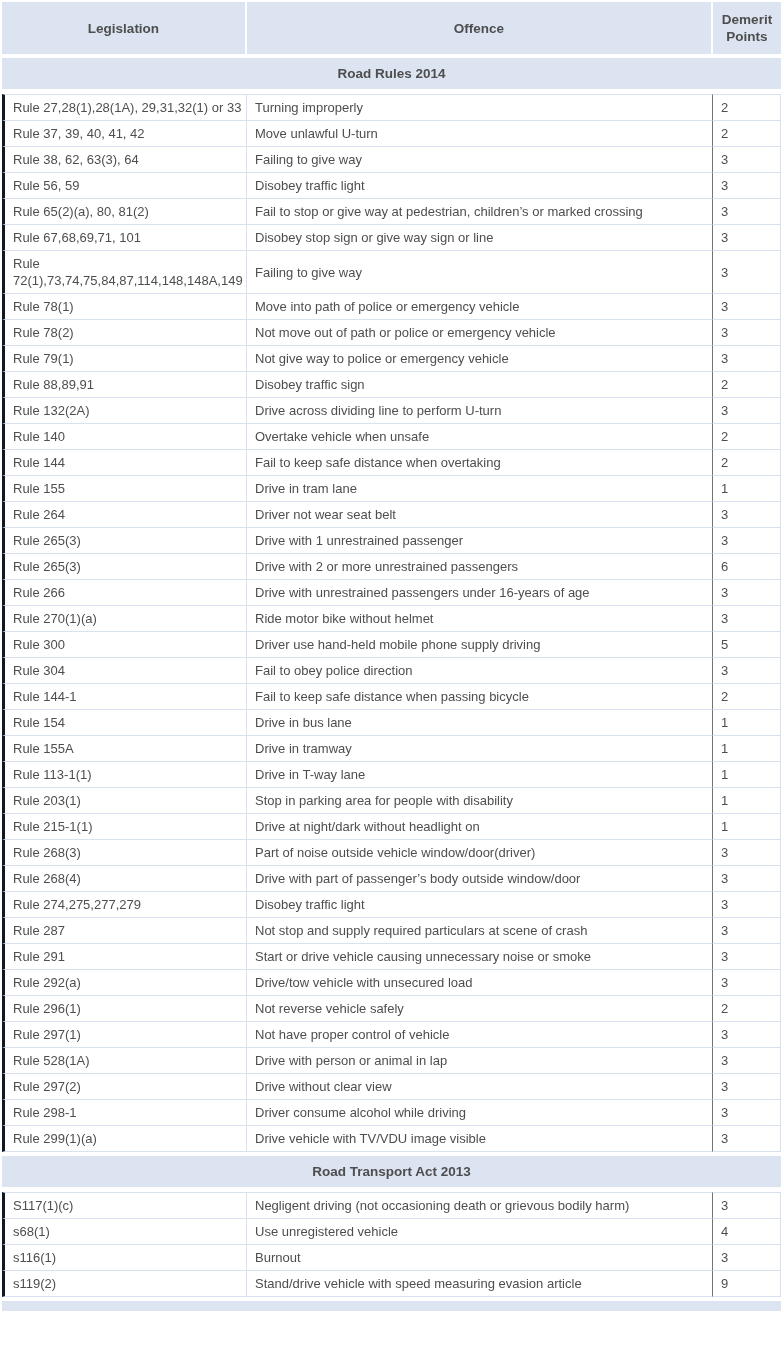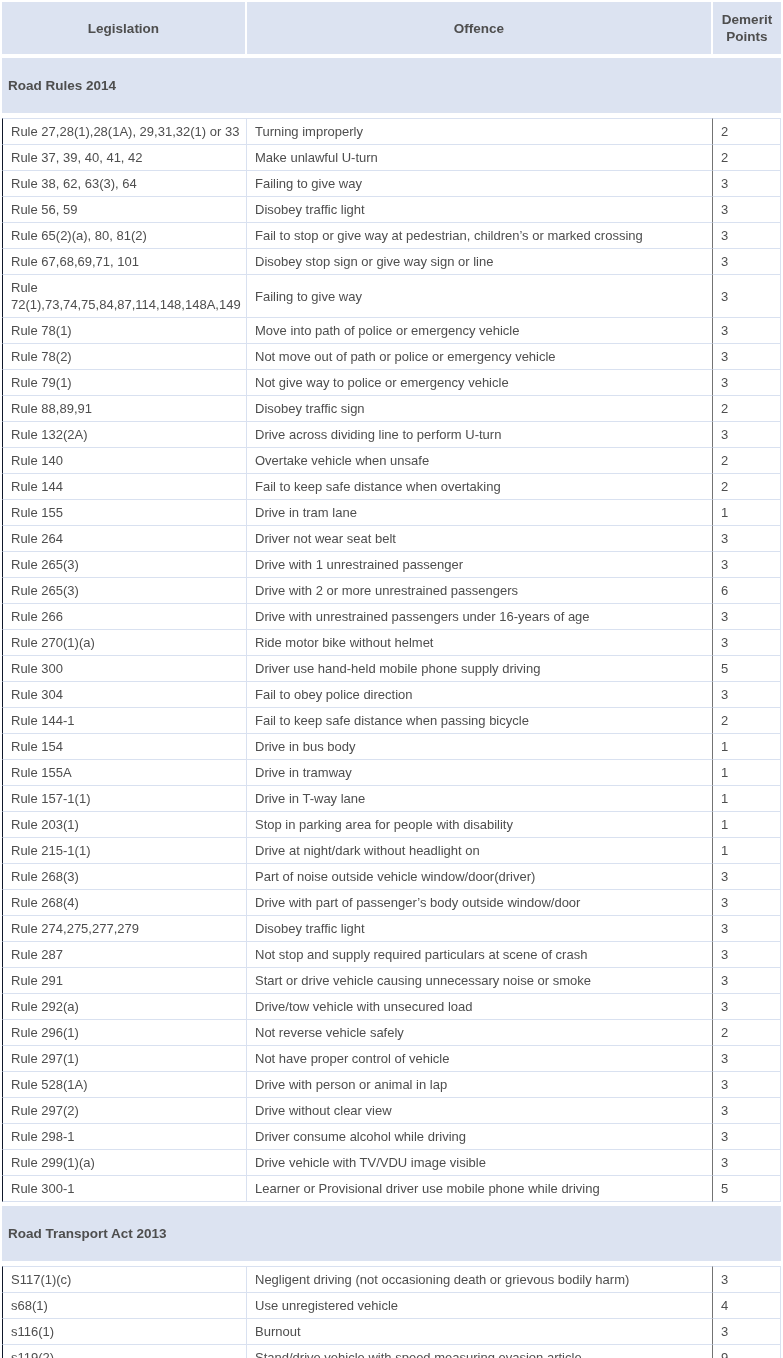--- a/index.html
+++ b/index.html
@@ -34,38 +34,39 @@
     line-height: 17px;
     padding: 9px 6px;
     border-bottom: 4px solid #ffffff;
   }
   th.sep { border-right: 2px solid #ffffff; }
 
   td.section {
     background: #dce3f1;
     font-weight: bold;
     font-size: 13.5px;
+    text-align: center;
     vertical-align: middle;
     line-height: 17px;
-    padding: 19px 6px;
+    padding: 7px 6px;
     border-bottom: 5px solid #ffffff;
   }
   td.section.gap-top { border-top: 4px solid #ffffff; }
   td.section.italic { }
 
   td.cell {
     background: #ffffff;
     vertical-align: middle;
     line-height: 17px;
     padding: 4px 2px 4px 8px;
     border-bottom: 1px solid #d9e1f0;
     overflow: hidden;
   }
   tr.first-data td.cell { border-top: 1px solid #d9e1f0; }
-  td.cell.leg { border-left: 1px solid #0f172a; border-right: 1px solid #d9e1f0; }
+  td.cell.leg { border-left: 3px solid #0f172a; border-right: 1px solid #d9e1f0; }
   td.cell.off { border-right: 1px solid #737373; }
   td.cell.pts { border-right: 1px solid #d9e1f0; }
 
   td.bottom-band {
     background: #dce3f1;
     border-top: 4px solid #ffffff;
     height: 10px;
     padding: 0;
   }
 </style>
@@ -90,21 +91,21 @@
   <tr>
         <td colspan="3" class="section">Road Rules 2014</td>
       </tr>
       <tr class="first-data">
         <td class="cell leg">Rule 27,28(1),28(1A), 29,31,32(1) or 33</td>
         <td class="cell off">Turning improperly</td>
         <td class="cell pts">2</td>
       </tr>
       <tr>
         <td class="cell leg">Rule 37, 39, 40, 41, 42</td>
-        <td class="cell off">Make unlawful U-turn</td>
+        <td class="cell off">Move unlawful U-turn</td>
         <td class="cell pts">2</td>
       </tr>
       <tr>
         <td class="cell leg">Rule 38, 62, 63(3), 64</td>
         <td class="cell off">Failing to give way</td>
         <td class="cell pts">3</td>
       </tr>
       <tr>
         <td class="cell leg">Rule 56, 59</td>
         <td class="cell off">Disobey traffic light</td>
@@ -200,30 +201,30 @@
         <td class="cell off">Fail to obey police direction</td>
         <td class="cell pts">3</td>
       </tr>
       <tr>
         <td class="cell leg">Rule 144-1</td>
         <td class="cell off">Fail to keep safe distance when passing bicycle</td>
         <td class="cell pts">2</td>
       </tr>
       <tr>
         <td class="cell leg">Rule 154</td>
-        <td class="cell off">Drive in bus body</td>
+        <td class="cell off">Drive in bus lane</td>
         <td class="cell pts">1</td>
       </tr>
       <tr>
         <td class="cell leg">Rule 155A</td>
         <td class="cell off">Drive in tramway</td>
         <td class="cell pts">1</td>
       </tr>
       <tr>
-        <td class="cell leg">Rule 157-1(1)</td>
+        <td class="cell leg">Rule 113-1(1)</td>
         <td class="cell off">Drive in T-way lane</td>
         <td class="cell pts">1</td>
       </tr>
       <tr>
         <td class="cell leg">Rule 203(1)</td>
         <td class="cell off">Stop in parking area for people with disability</td>
         <td class="cell pts">1</td>
       </tr>
       <tr>
         <td class="cell leg">Rule 215-1(1)</td>
@@ -282,25 +283,20 @@
       </tr>
       <tr>
         <td class="cell leg">Rule 298-1</td>
         <td class="cell off">Driver consume alcohol while driving</td>
         <td class="cell pts">3</td>
       </tr>
       <tr>
         <td class="cell leg">Rule 299(1)(a)</td>
         <td class="cell off">Drive vehicle with TV/VDU image visible</td>
         <td class="cell pts">3</td>
-      </tr>
-      <tr>
-        <td class="cell leg">Rule 300-1</td>
-        <td class="cell off">Learner or Provisional driver use mobile phone while driving</td>
-        <td class="cell pts">5</td>
       </tr>
       <tr>
         <td colspan="3" class="section italic gap-top">Road Transport Act 2013</td>
       </tr>
       <tr class="first-data">
         <td class="cell leg">S117(1)(c)</td>
         <td class="cell off">Negligent driving (not occasioning death or grievous bodily harm)</td>
         <td class="cell pts">3</td>
       </tr>
       <tr>

